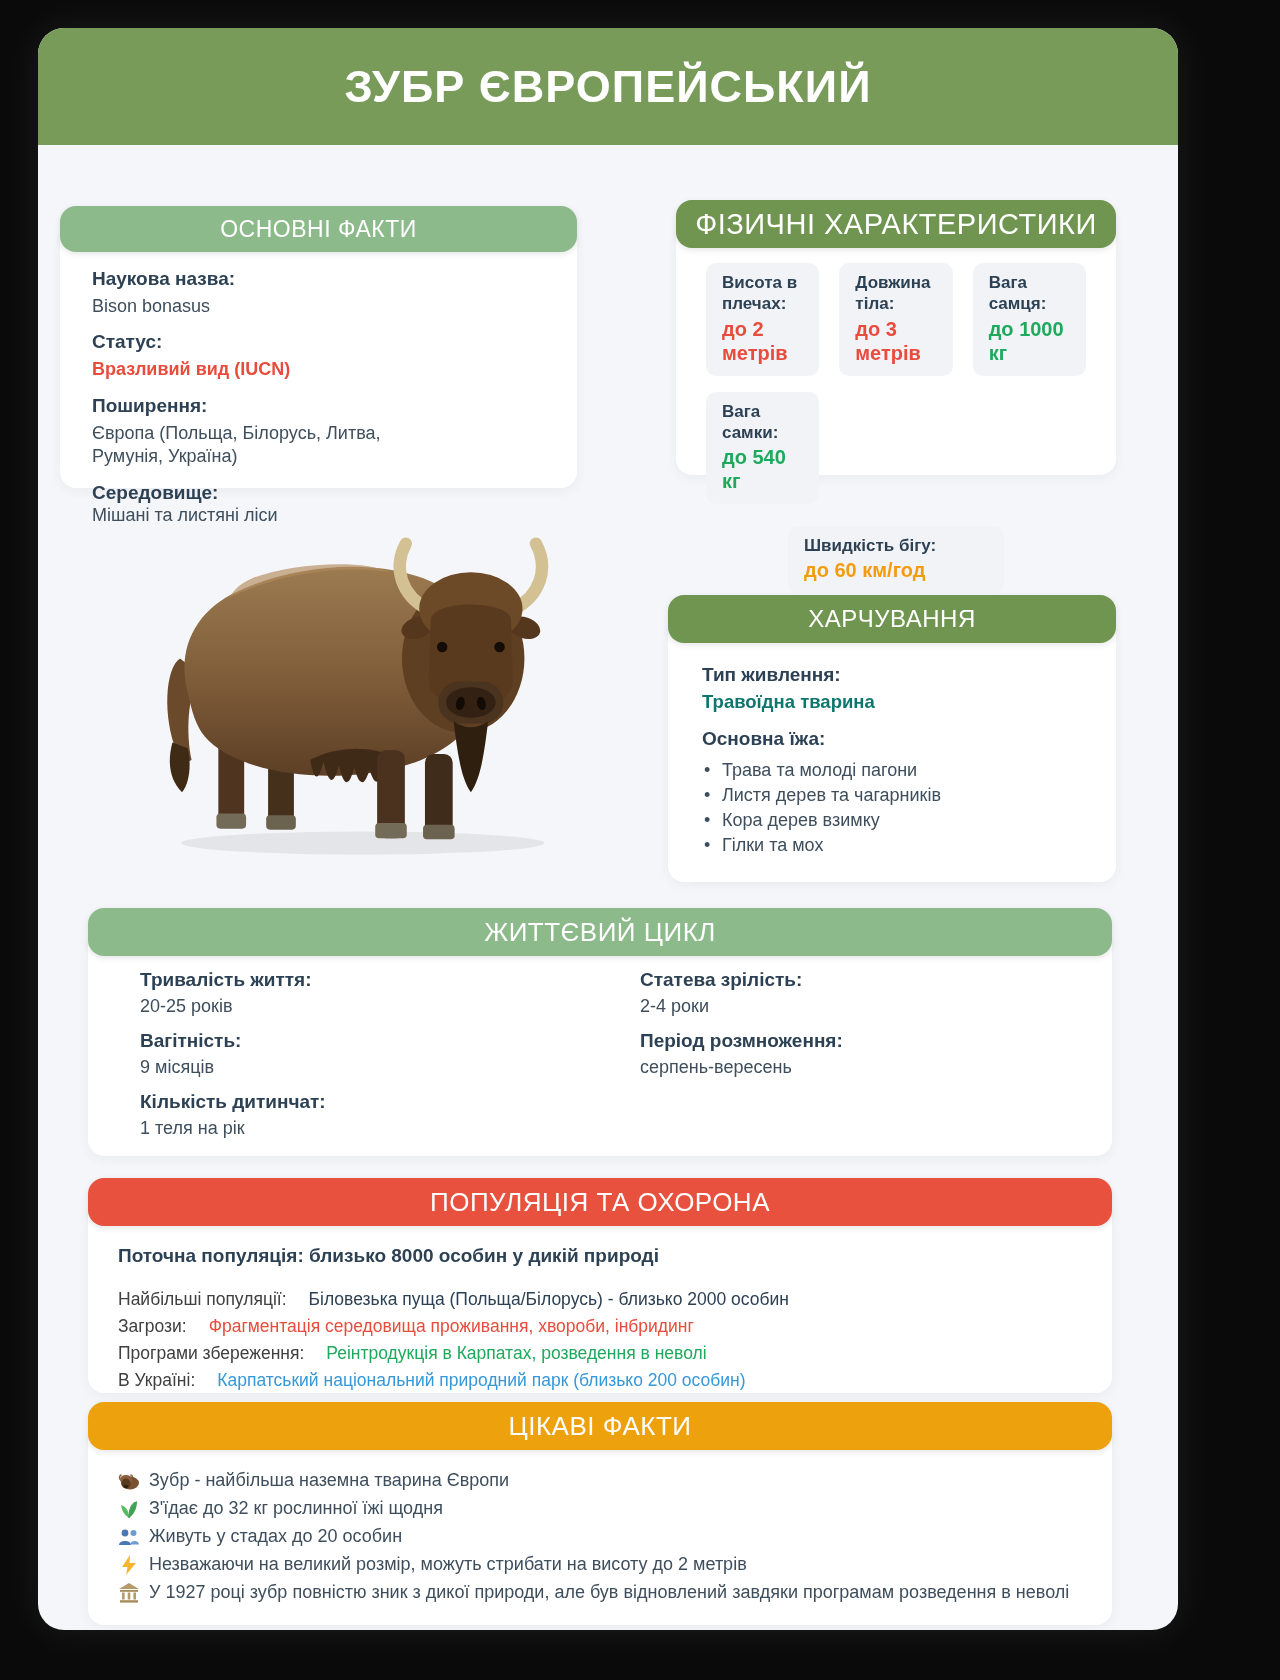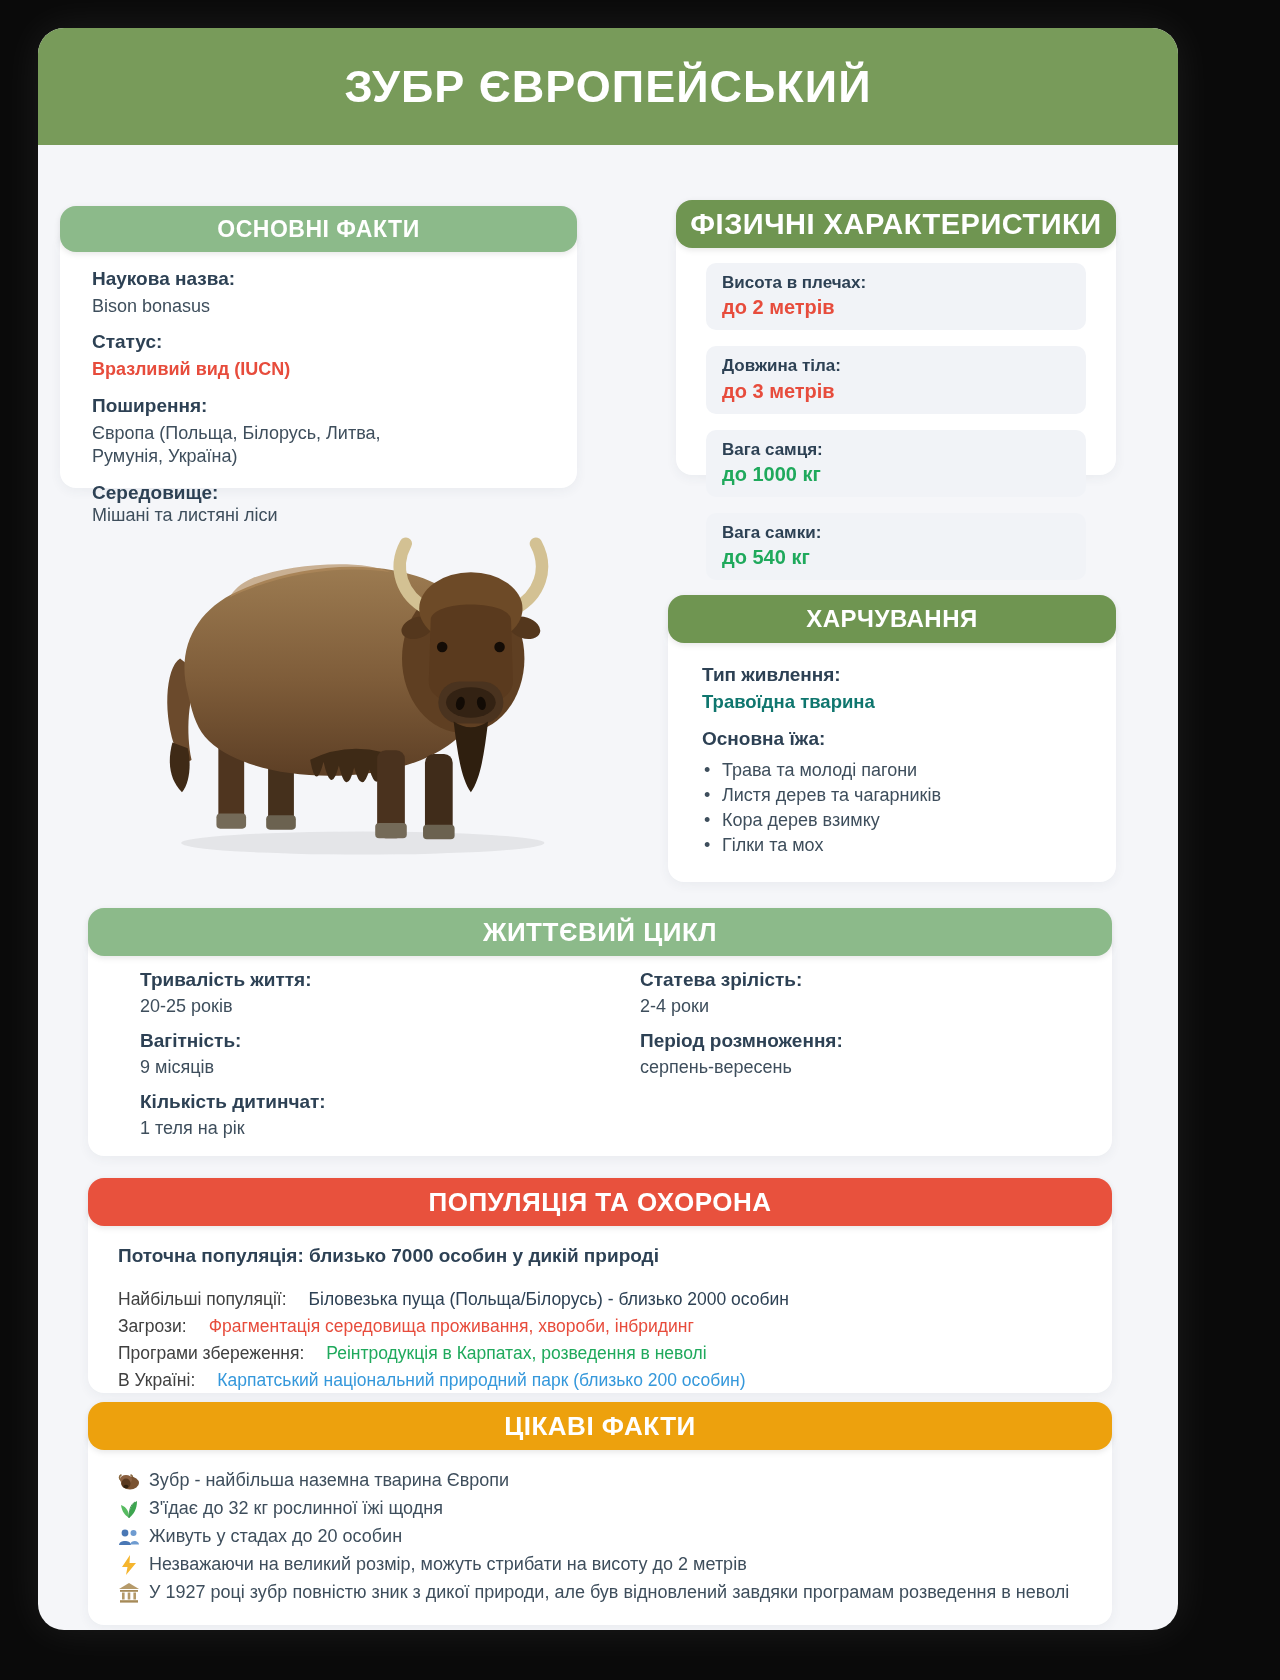--- a/index.html
+++ b/index.html
@@ -20,21 +20,21 @@
     display:flex; align-items:center; justify-content:center;
   }
   .title-band h1 {
     margin:0; color:#ffffff; font-size:45px; font-weight:800; letter-spacing:1px;
   }
   
   .section { position:absolute; }
   .pill {
     position:relative; z-index:2; height:46px; border-radius:16px;
     display:flex; align-items:center; justify-content:center;
-    color:#ffffff; font-weight:700; letter-spacing:0.5px;
+    color:#ffffff; font-weight:400; letter-spacing:0.5px;
     box-shadow:0 2px 6px rgba(0,0,0,0.10);
   }
   .pill.sage   { background:#8cba8a; font-size:23px; }
   .pill.olive  { background:#6f9551; font-size:29px; }
   .pill.wide-sage { background:#8cba8a; font-size:26px; height:48px; }
   .pill.red    { background:#e8513d; font-size:26px; height:48px; }
   .pill.orange { background:#eda10d; font-size:26px; height:48px; }
   .card {
     position:relative; z-index:1; background:#ffffff; border-radius:16px;
     margin-top:-23px; box-shadow:0 3px 12px rgba(44,62,80,0.06);
@@ -45,21 +45,21 @@
   .fact-label { font-size:19px; font-weight:700; color:#2d4154; margin-bottom:5px; }
   .fact-value { font-size:18px; color:#3e4e5c; line-height:1.3; margin-bottom:13px; }
   .fact-value.red { color:#e74c3c; font-weight:700; }
   .habitat-row { display:flex; align-items:baseline; margin-top:3px;flex-direction:column; }
   .habitat-row .fact-label { width:172px; margin-bottom:0; flex:none; }
   .habitat-row .fact-value { margin-bottom:0; }
   
   .sec-physical { left:638px; top:172px; width:440px; }
   .sec-physical .pill { height:48px; }
   .physical-card { height:250px; padding:38px 30px 0 30px; box-sizing:border-box; overflow:visible; }
-  .stat-grid { display:grid; grid-template-columns:1fr; gap:16px 20px; }
+  .stat-grid { display:grid; grid-template-columns:1fr 1fr 1fr; gap:16px 20px; }
   .stat-box {
     background:#f1f3f7; border-radius:10px; padding:9px 16px 11px 16px;
   }
   .stat-label { font-size:17px; font-weight:700; color:#2d4154; line-height:1.25; }
   .stat-value { font-size:20px; font-weight:800; margin-top:2px; line-height:1.2; }
   .v-red    { color:#e74c3c; }
   .v-green  { color:#1fa95c; }
   .v-orange { color:#f39c12; }
   .stat-box.speed { width:216px; margin:22px auto 0 auto; box-sizing:border-box; }
   
@@ -235,21 +235,21 @@
           <div class="lc-label">Період розмноження:</div>
           <div class="lc-value">серпень-вересень</div>
         </div>
       </div>
     </div>
   </div>
 
   <div class="section sec-population">
     <div class="pill red">ПОПУЛЯЦІЯ ТА ОХОРОНА</div>
     <div class="card population-card">
-      <div class="pop-headline">Поточна популяція: близько 7000 особин у дикій природі</div>
+      <div class="pop-headline">Поточна популяція: близько 8000 особин у дикій природі</div>
       <div class="pop-row">
         <span class="pop-label">Найбільші популяції:</span><span class="pop-value navy">Біловезька пуща (Польща/Білорусь) - близько 2000 особин</span>
       </div>
       <div class="pop-row">
         <span class="pop-label">Загрози:</span><span class="pop-value red">Фрагментація середовища проживання, хвороби, інбридинг</span>
       </div>
       <div class="pop-row">
         <span class="pop-label">Програми збереження:</span><span class="pop-value green">Реінтродукція в Карпатах, розведення в неволі</span>
       </div>
       <div class="pop-row">

